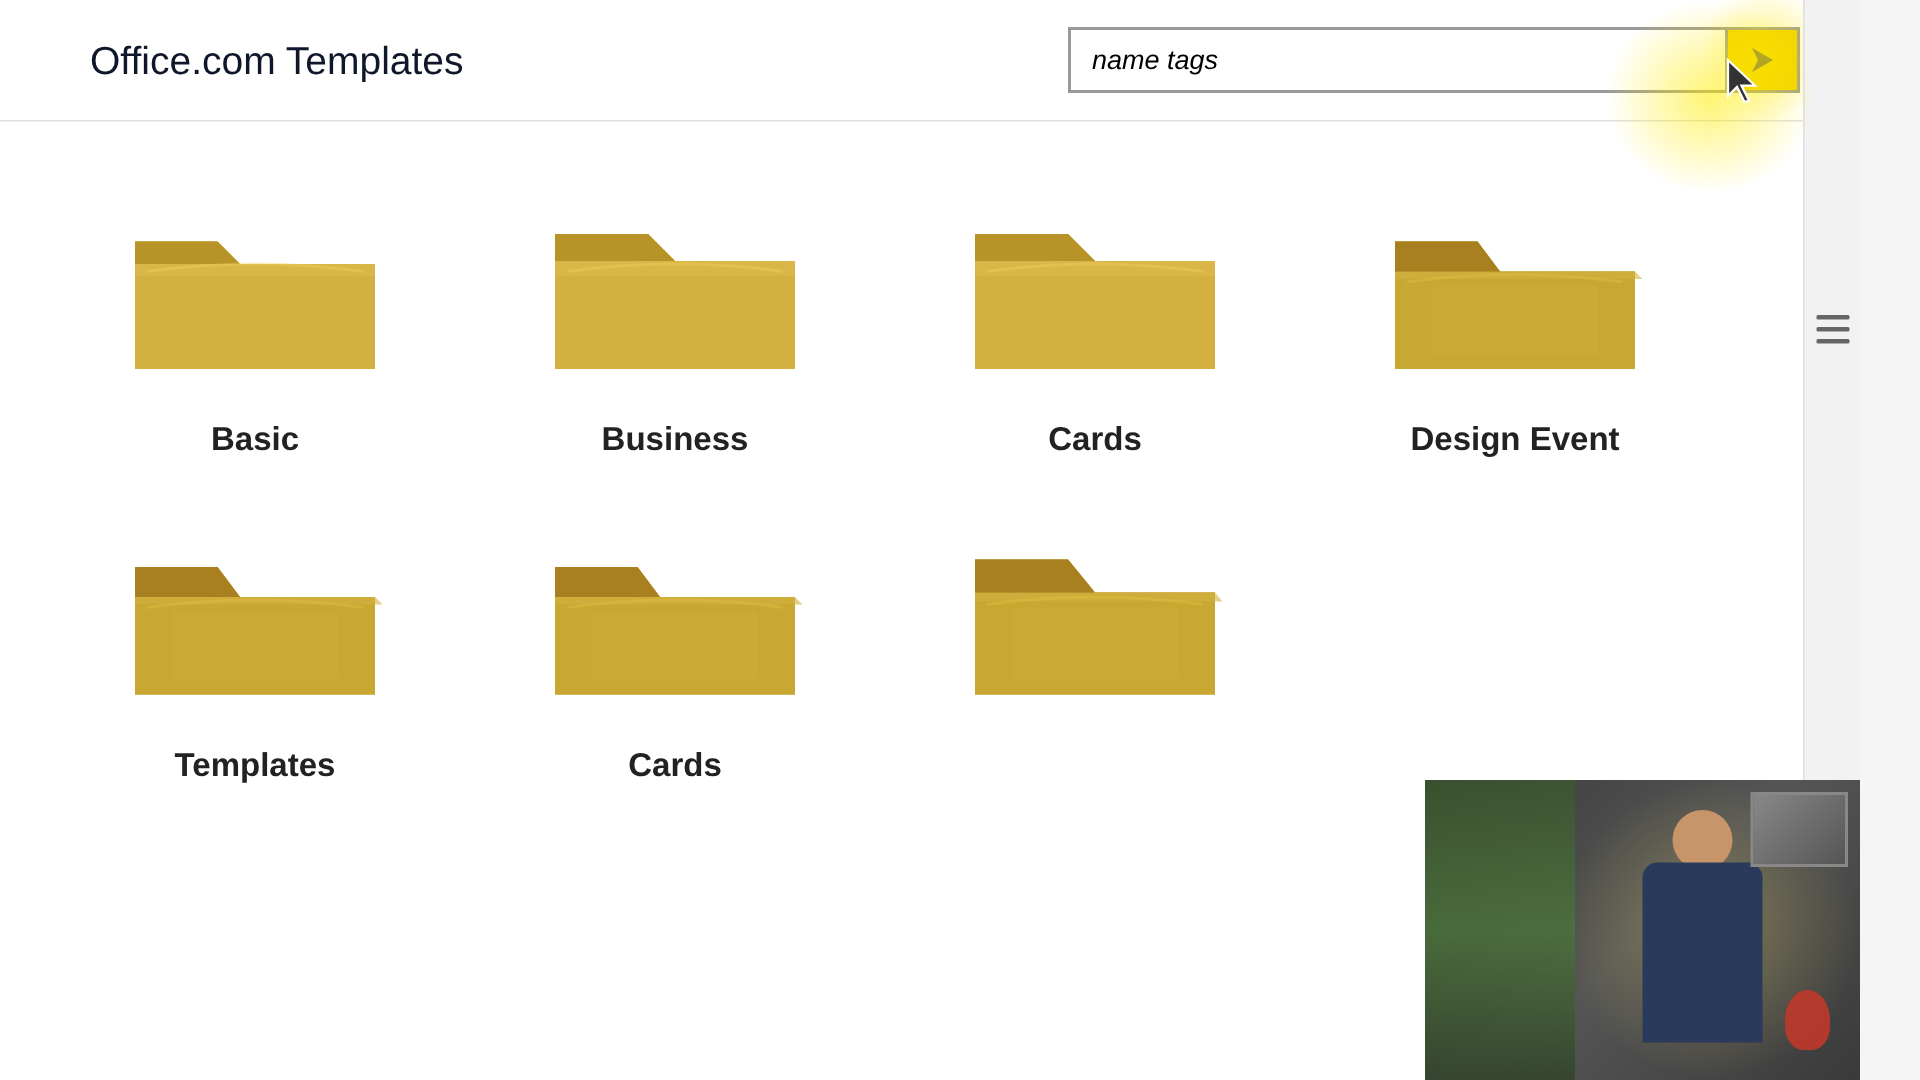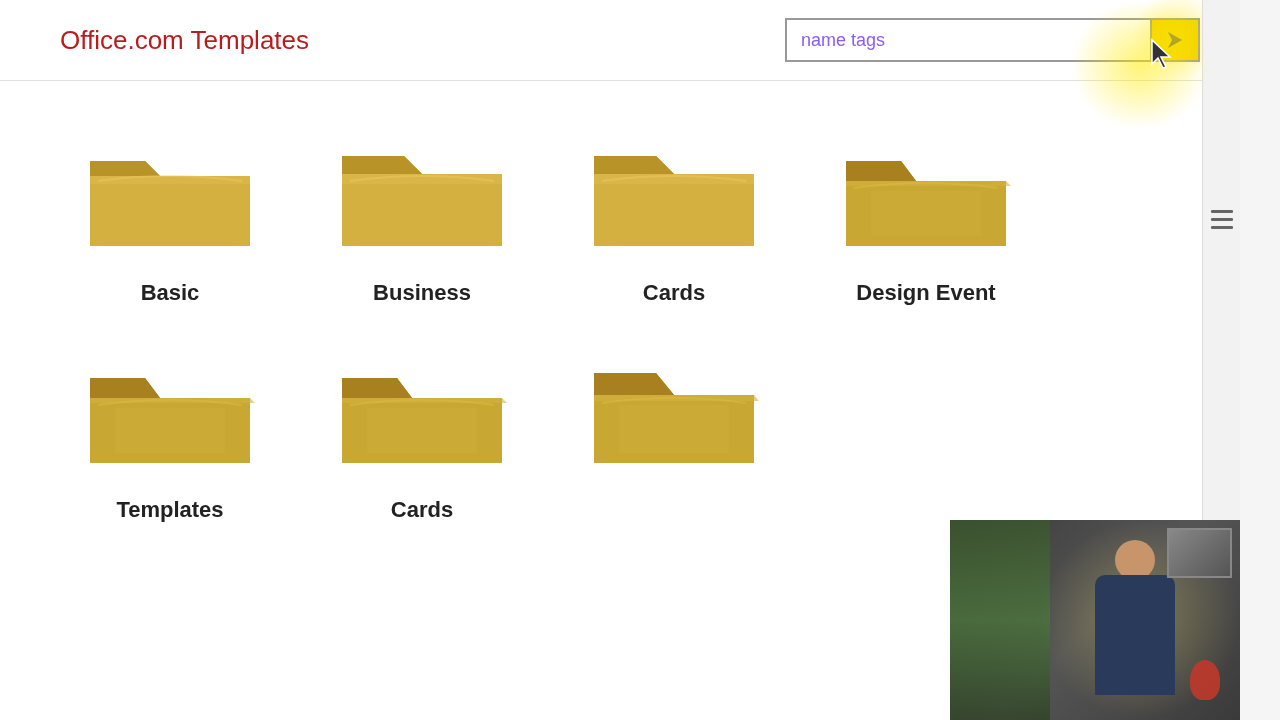--- a/index.html
+++ b/index.html
@@ -25,40 +25,41 @@
       display: flex;
       align-items: center;
       padding: 18px 40px 18px 60px;
       background: #fff;
       border-bottom: 1px solid #e0e0e0;
     }
 
     .title {
       font-size: 26px;
       font-weight: 400;
-      color: #b91c1c;
+      color: #0f172a;
       flex: 0 0 auto;
     }
 
     .search-area {
       display: flex;
       align-items: center;
       margin-left: auto;
       gap: 0;
     }
 
     .search-input {
-      width: 367px;
+      width: 440px;
       height: 44px;
       border: 2px solid #999;
       padding: 0 14px;
       font-size: 18px;
-      color: #8b5cf6;
+      color: #000000;
       outline: none;
       background: #fff;
+      font-style: italic;
     }
 
     .search-button {
       width: 48px;
       height: 44px;
       background: #f0d000;
       border: 2px solid #999;
       border-left: none;
       cursor: pointer;
       display: flex;
@@ -89,21 +90,21 @@
     }
 
     .cursor-svg {
       width: 32px;
       height: 32px;
     }
 
     .folders-grid {
       display: grid;
       grid-template-columns: repeat(4, 220px);
-      gap: 30px 32px;
+      gap: 30px 60px;
       padding: 40px 60px;
     }
 
     .folder-item {
       display: flex;
       flex-direction: column;
       align-items: center;
       cursor: pointer;
       width: 220px;
     }

